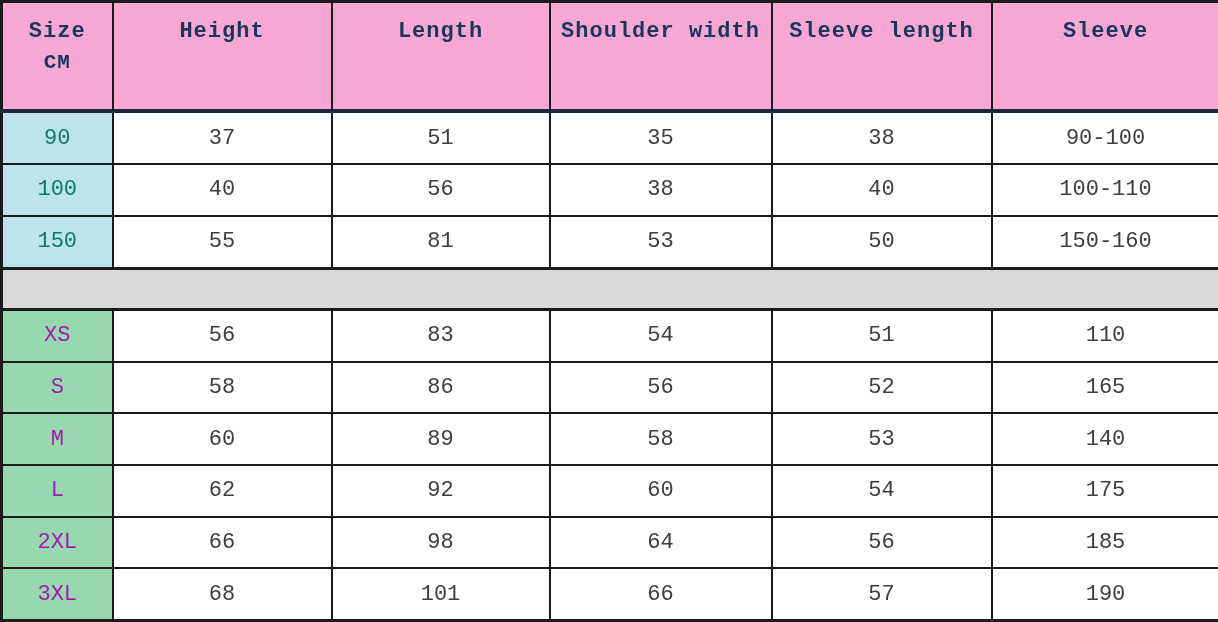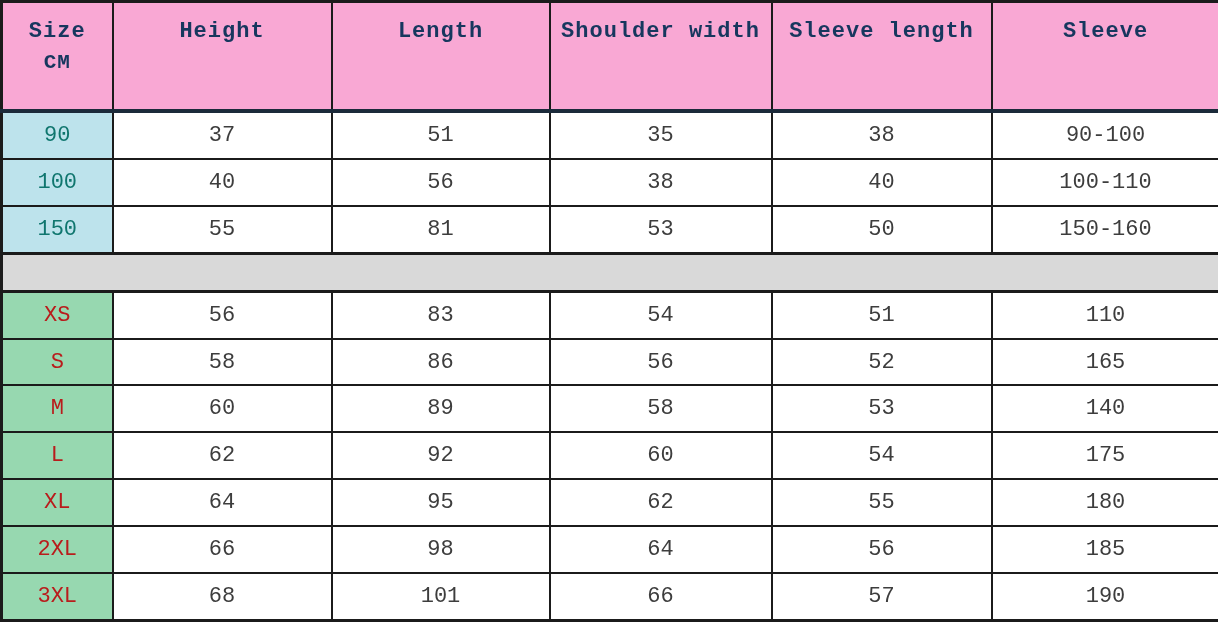--- a/index.html
+++ b/index.html
@@ -45,21 +45,21 @@
     color: #3d3d3d;
     height: 33px;
     vertical-align: middle;
   }
   td.size-cell.cm {
     background: #bde3ec;
     color: #0f766e;
   }
   td.size-cell.letter {
     background: #97d8b0;
-    color: #b91c1c;
+    color: #a21caf;
     margin-top: 32px;
   }
   
   tr.separator-row td {
     background: #d9d9d9;
     height: 25px;
     border-top: 3px solid #1b1b1b;
     border-bottom: 3px solid #1b1b1b;
   }
   
@@ -151,28 +151,20 @@
       </tr>
       <tr>
         <td class="size-cell letter">L</td>
         <td>62</td>
         <td>92</td>
         <td>60</td>
         <td>54</td>
         <td>175</td>
       </tr>
       <tr>
-        <td class="size-cell letter">XL</td>
-        <td>64</td>
-        <td>95</td>
-        <td>62</td>
-        <td>55</td>
-        <td>180</td>
-      </tr>
-      <tr>
         <td class="size-cell letter">2XL</td>
         <td>66</td>
         <td>98</td>
         <td>64</td>
         <td>56</td>
         <td>185</td>
       </tr>
       <tr>
         <td class="size-cell letter">3XL</td>
         <td>68</td>

